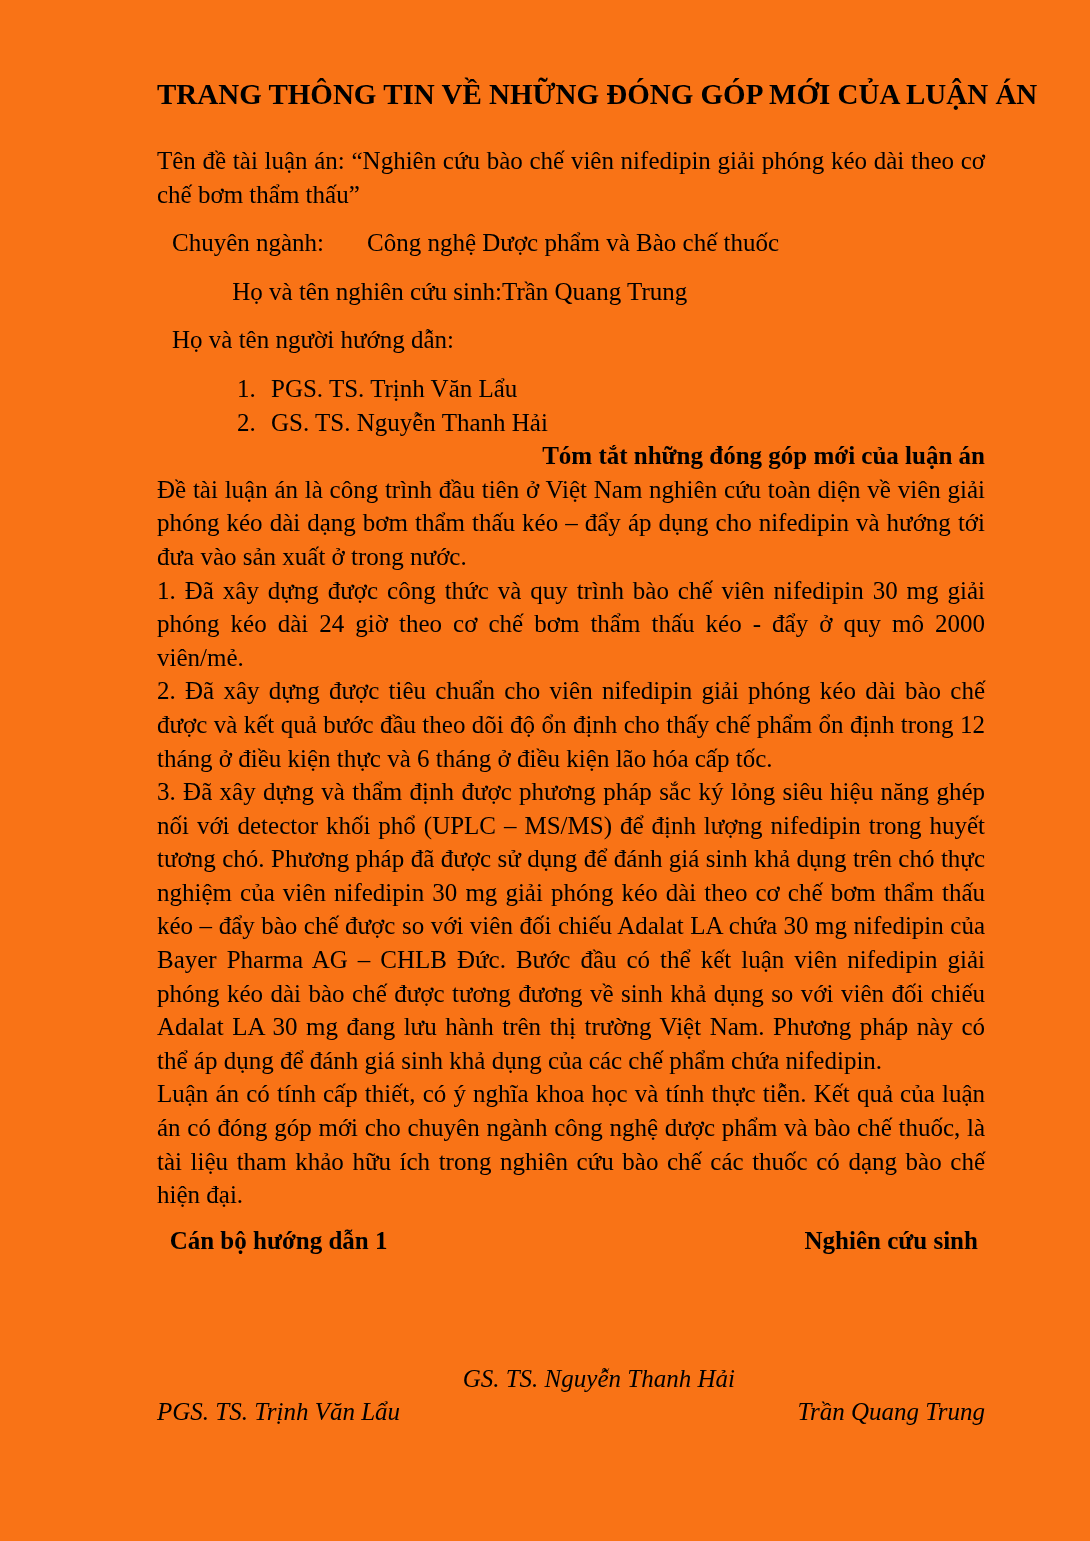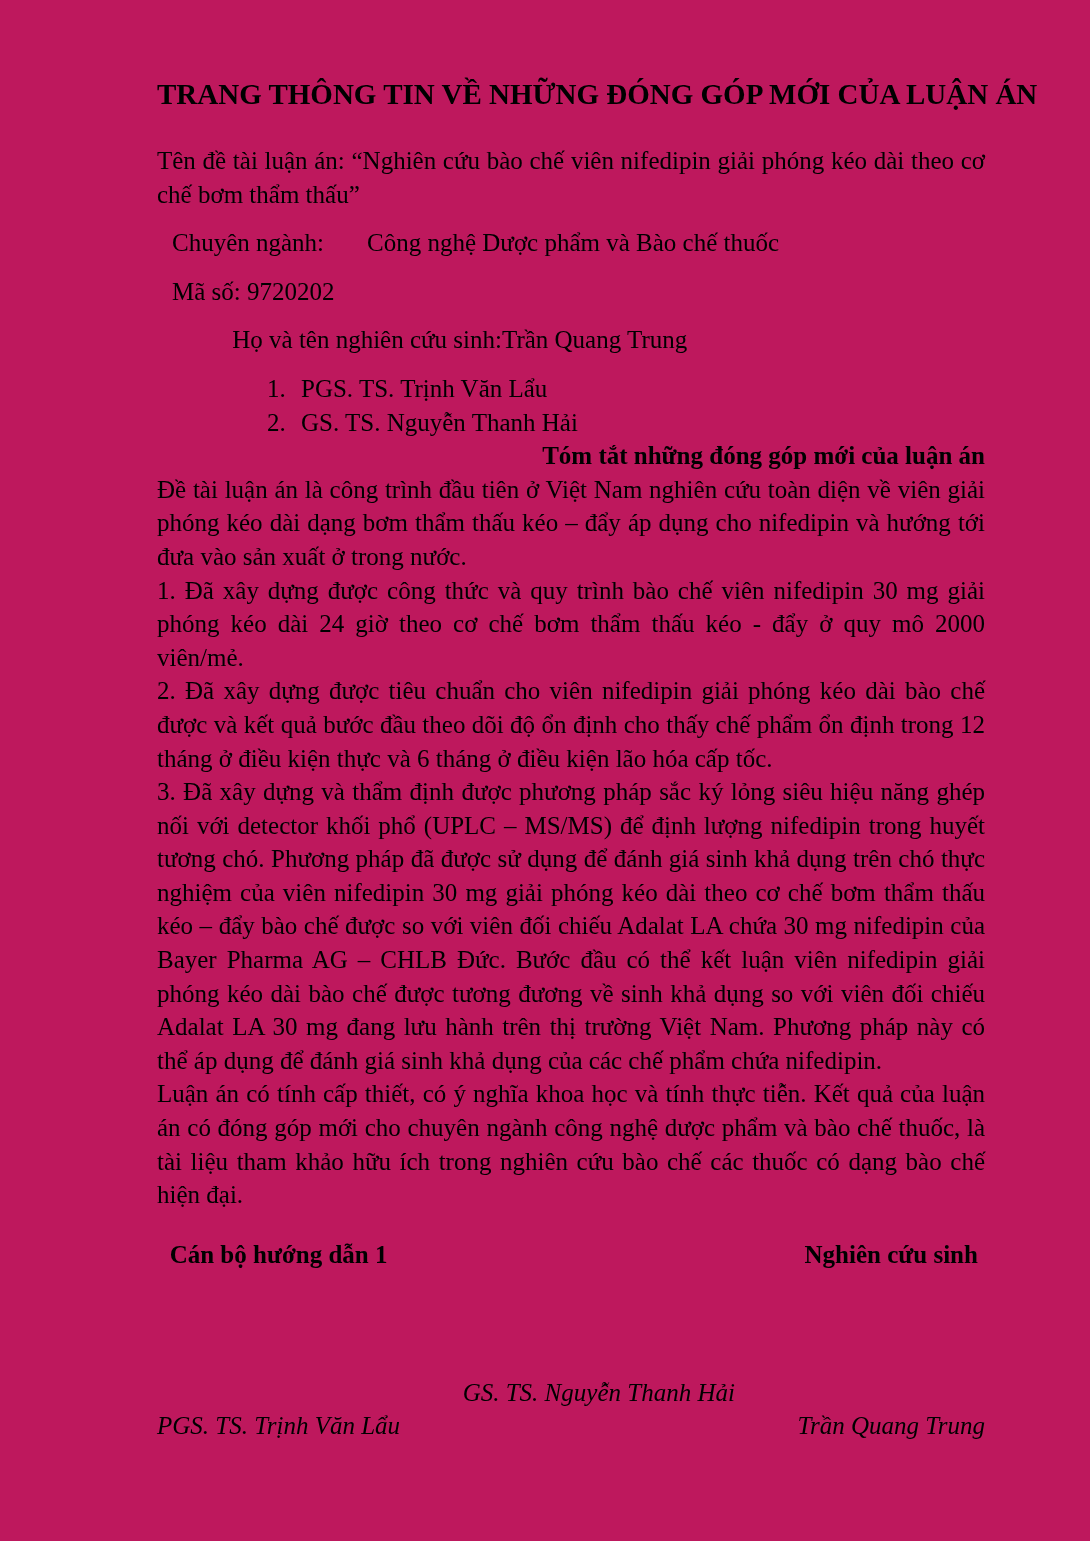--- a/index.html
+++ b/index.html
@@ -12,51 +12,51 @@
     height: 1541px;
     overflow: hidden;
     color: #000;
     font-family: "Liberation Serif", "DejaVu Serif", serif;
   }
   .page {
     box-sizing: border-box;
     width: 1090px;
     height: 1541px;
     padding: 76px 105px 0 157px;
-    background: #be185d;
+    background: #f97316;
   }
   .doc-title {
     font-weight: bold;
     font-size: 29px;
     line-height: 36px;
     text-align: center;
     white-space: nowrap;
   }
   .content {
     margin-top: 32px;
     font-size: 25px;
     line-height: 33.6px;
   }
   .para {
     text-align: justify;
     margin: 0;
   }
   .meta-line { margin: 15px; }
   .label-tab-1 { display: inline-block; width: 195px; }
   .label-tab-2 { display: inline-block; width: 330px; text-align: right; }
-  .supervisor-line { margin-left: 110px; }
+  .supervisor-line { margin-left: 80px; }
   .supervisor-num { display: inline-block; width: 34px; }
   .summary-heading {
     font-weight: bold;
     margin-left: 309px;
     white-space: nowrap;
     text-align: right;
   }
   .signature-block {
-    margin-top: 26px;
+    margin-top: 12px;
     display: flex;
     justify-content: space-between;
     width: 828px;
   }
   .signature-col { text-align: center; }
   .signature-role {
     font-weight: bold;
     white-space: nowrap;
   }
   .signature-spacer { height: 138px; }
@@ -73,26 +73,26 @@
   <div class="doc-title">TRANG THÔNG TIN VỀ NHỮNG ĐÓNG GÓP MỚI CỦA LUẬN ÁN</div>
 
   <div class="content">
 
     <p class="para">Tên đề tài luận án: “Nghiên cứu bào chế viên nifedipin giải phóng kéo dài theo cơ chế bơm thẩm thấu”</p>
 
     <div class="meta-line">
       <span class="label-tab-1">Chuyên ngành:</span><span>Công nghệ Dược phẩm và Bào chế thuốc</span>
     </div>
 
-    <div class="meta-line">Mã số: 9720202</div>
 
     <div class="meta-line">
       <span class="label-tab-2">Họ và tên nghiên cứu sinh:</span><span>Trần Quang Trung</span>
     </div>
 
+    <div class="meta-line">Họ và tên người hướng dẫn:</div>
 
     <div class="supervisor-line">
       <span class="supervisor-num">1.</span><span>PGS. TS. Trịnh Văn Lẩu</span>
     </div>
 
     <div class="supervisor-line">
       <span class="supervisor-num">2.</span><span>GS. TS. Nguyễn Thanh Hải</span>
     </div>
 
     <div class="summary-heading">Tóm tắt những đóng góp mới của luận án</div>

